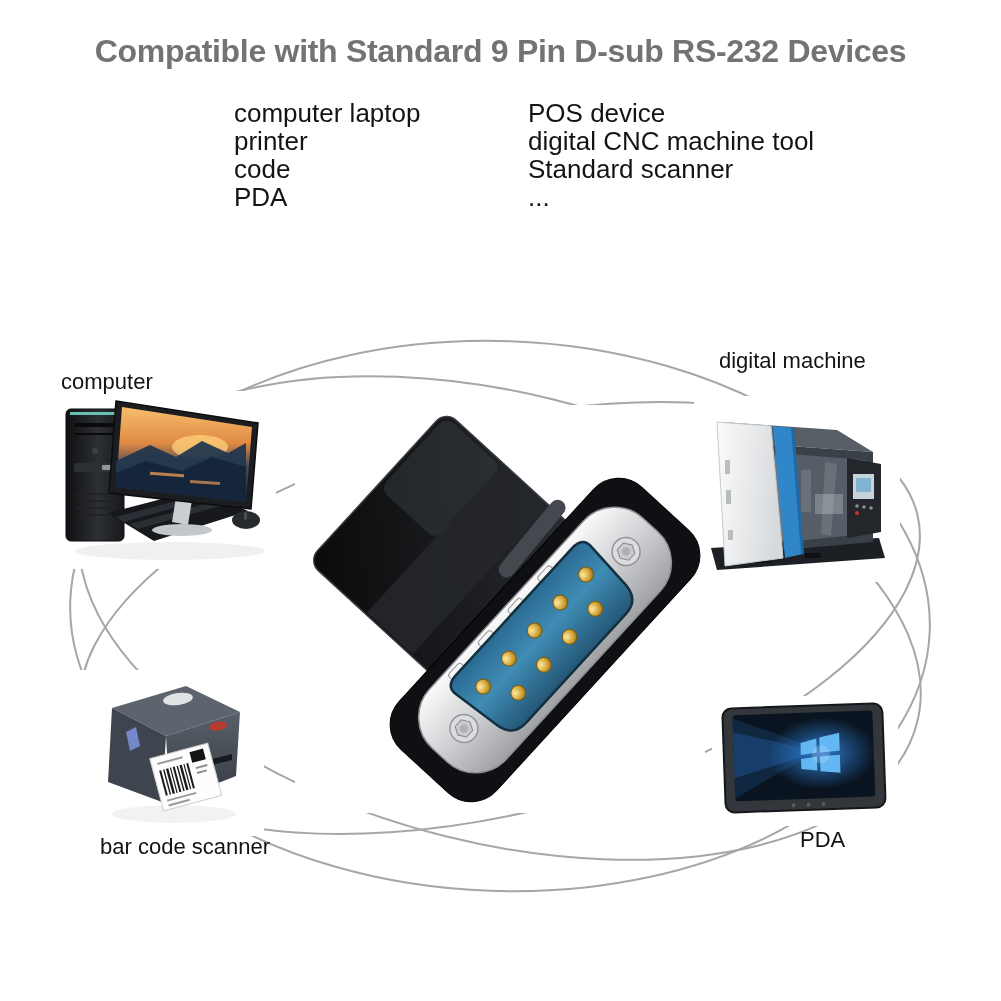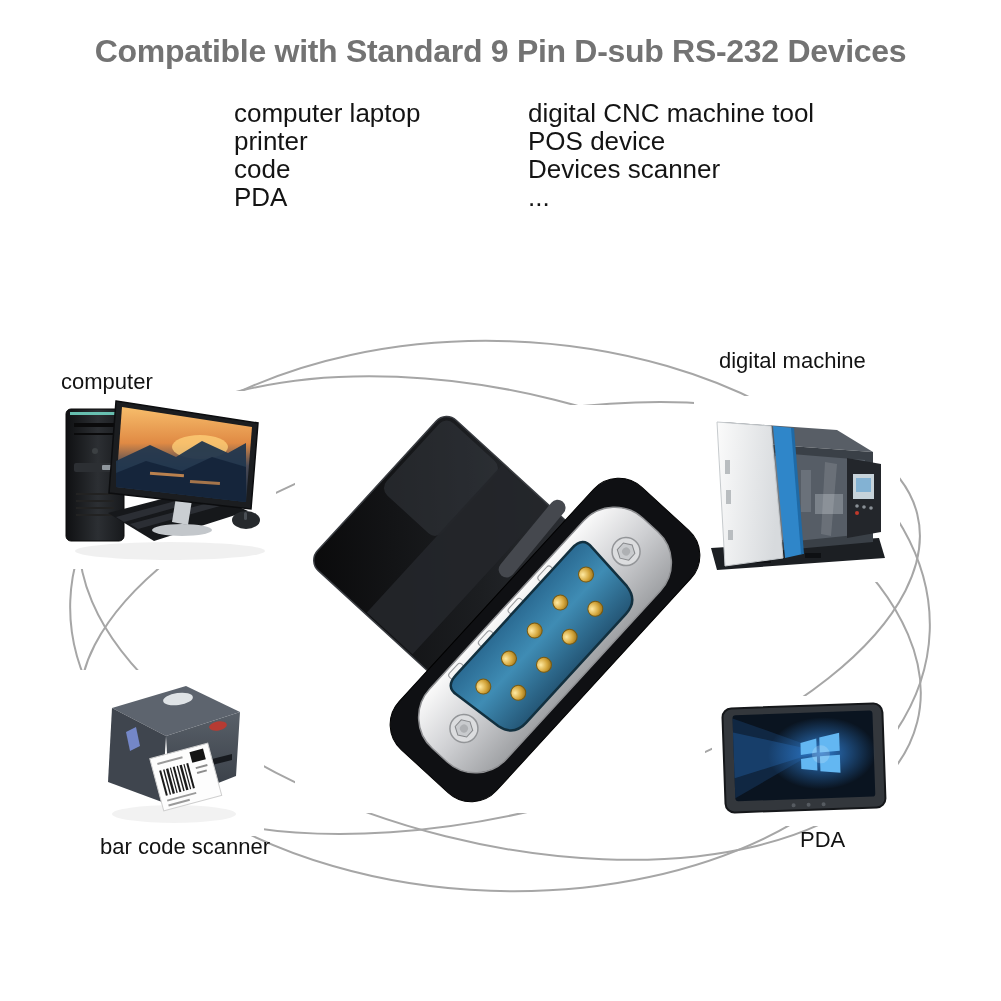--- a/index.html
+++ b/index.html
@@ -29,23 +29,23 @@
   <div class="title">Compatible with Standard 9 Pin D-sub RS-232 Devices</div>
 
   <div class="col col-left">
     <div>computer laptop</div>
     <div>printer</div>
     <div>code</div>
     <div>PDA</div>
   </div>
 
   <div class="col col-right">
+    <div>POS device</div>
     <div>digital CNC machine tool</div>
-    <div>POS device</div>
-    <div>Devices scanner</div>
+    <div>Standard scanner</div>
     <div>...</div>
   </div>
 
   <svg class="canvas" width="1001" height="1001" viewBox="0 0 1001 1001">
     <defs>
       <linearGradient id="gTower" x1="16" y1="0" x2="74" y2="0" gradientUnits="userSpaceOnUse">
         <stop offset="0" stop-color="#0f1012"></stop>
           <stop offset="0.55" stop-color="#2c2f33"></stop>
           <stop offset="1" stop-color="#17191c"></stop>
       </linearGradient>

